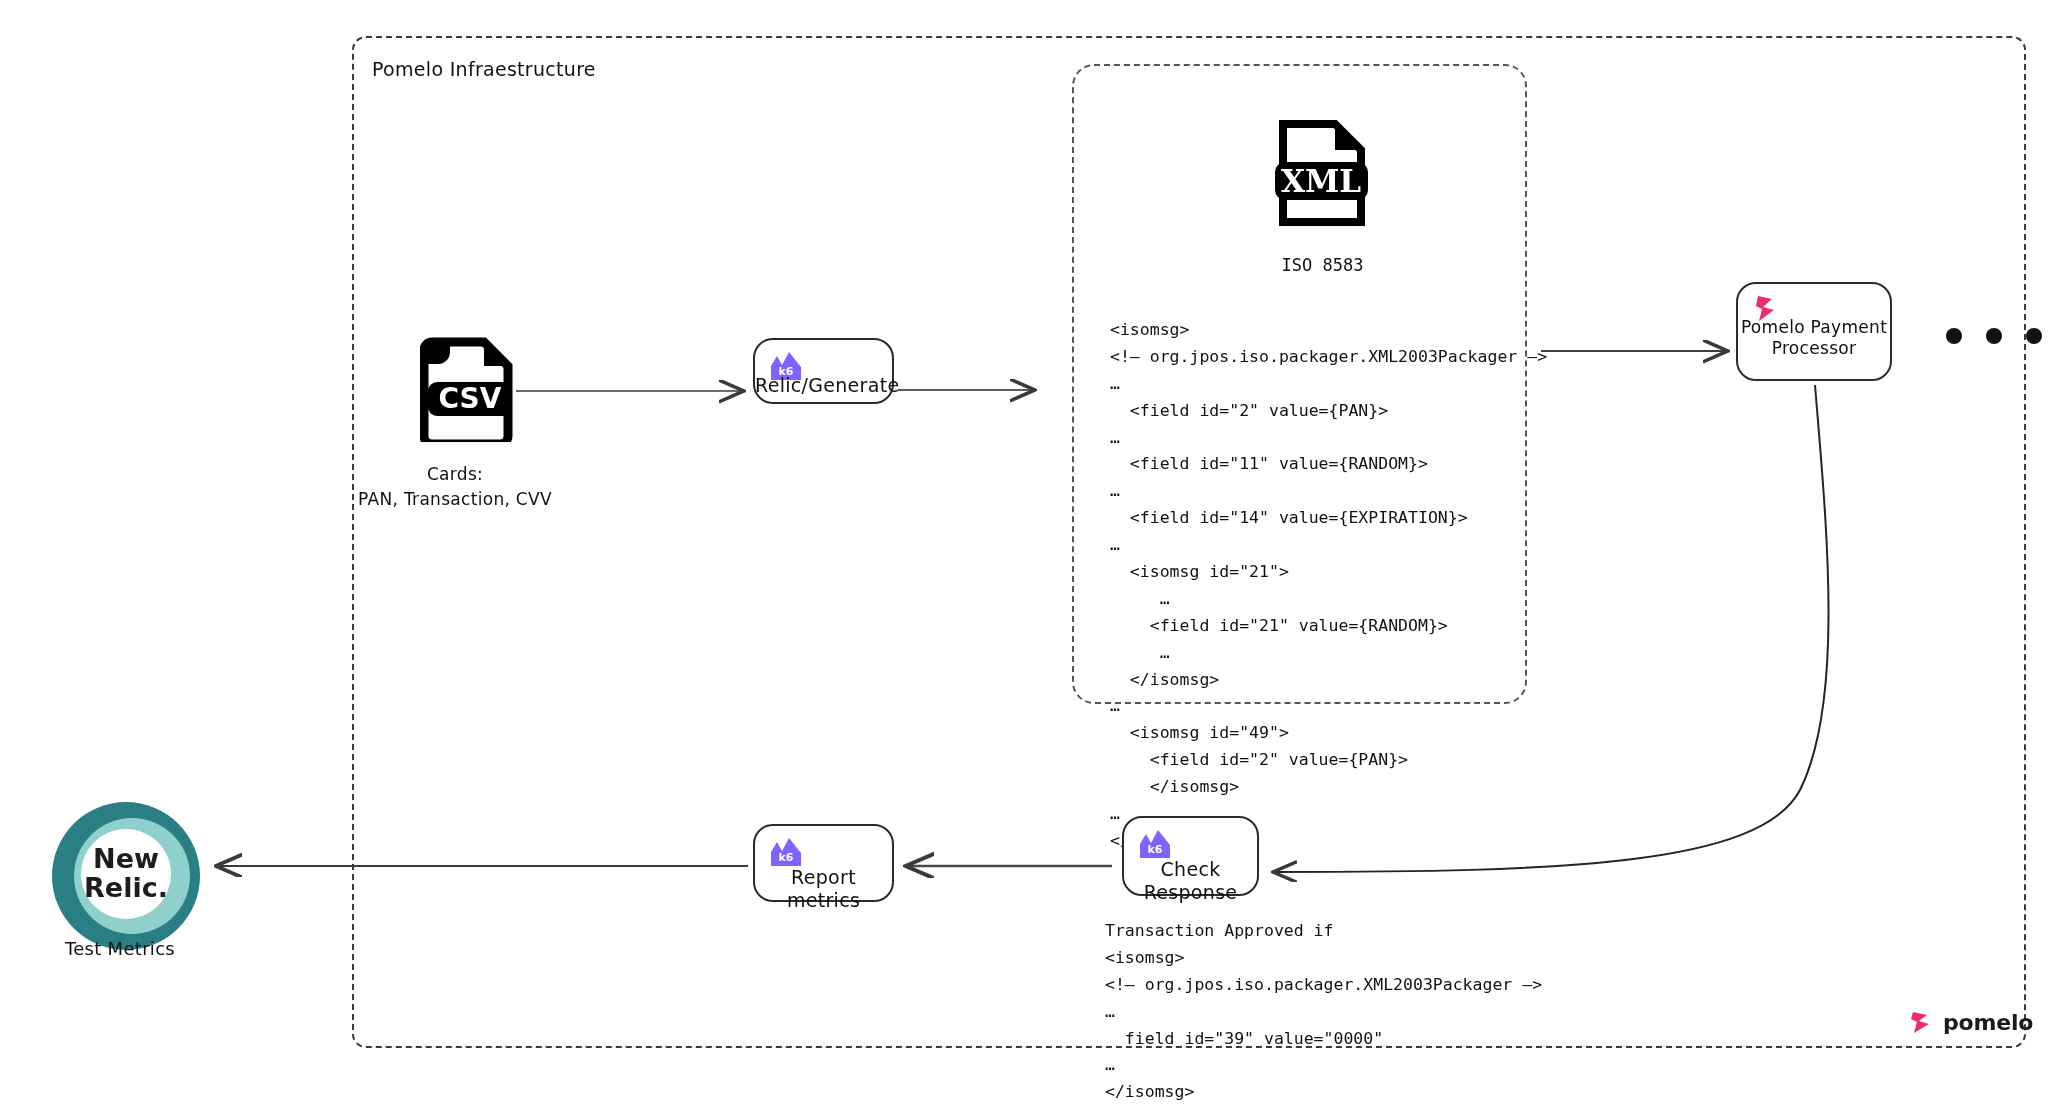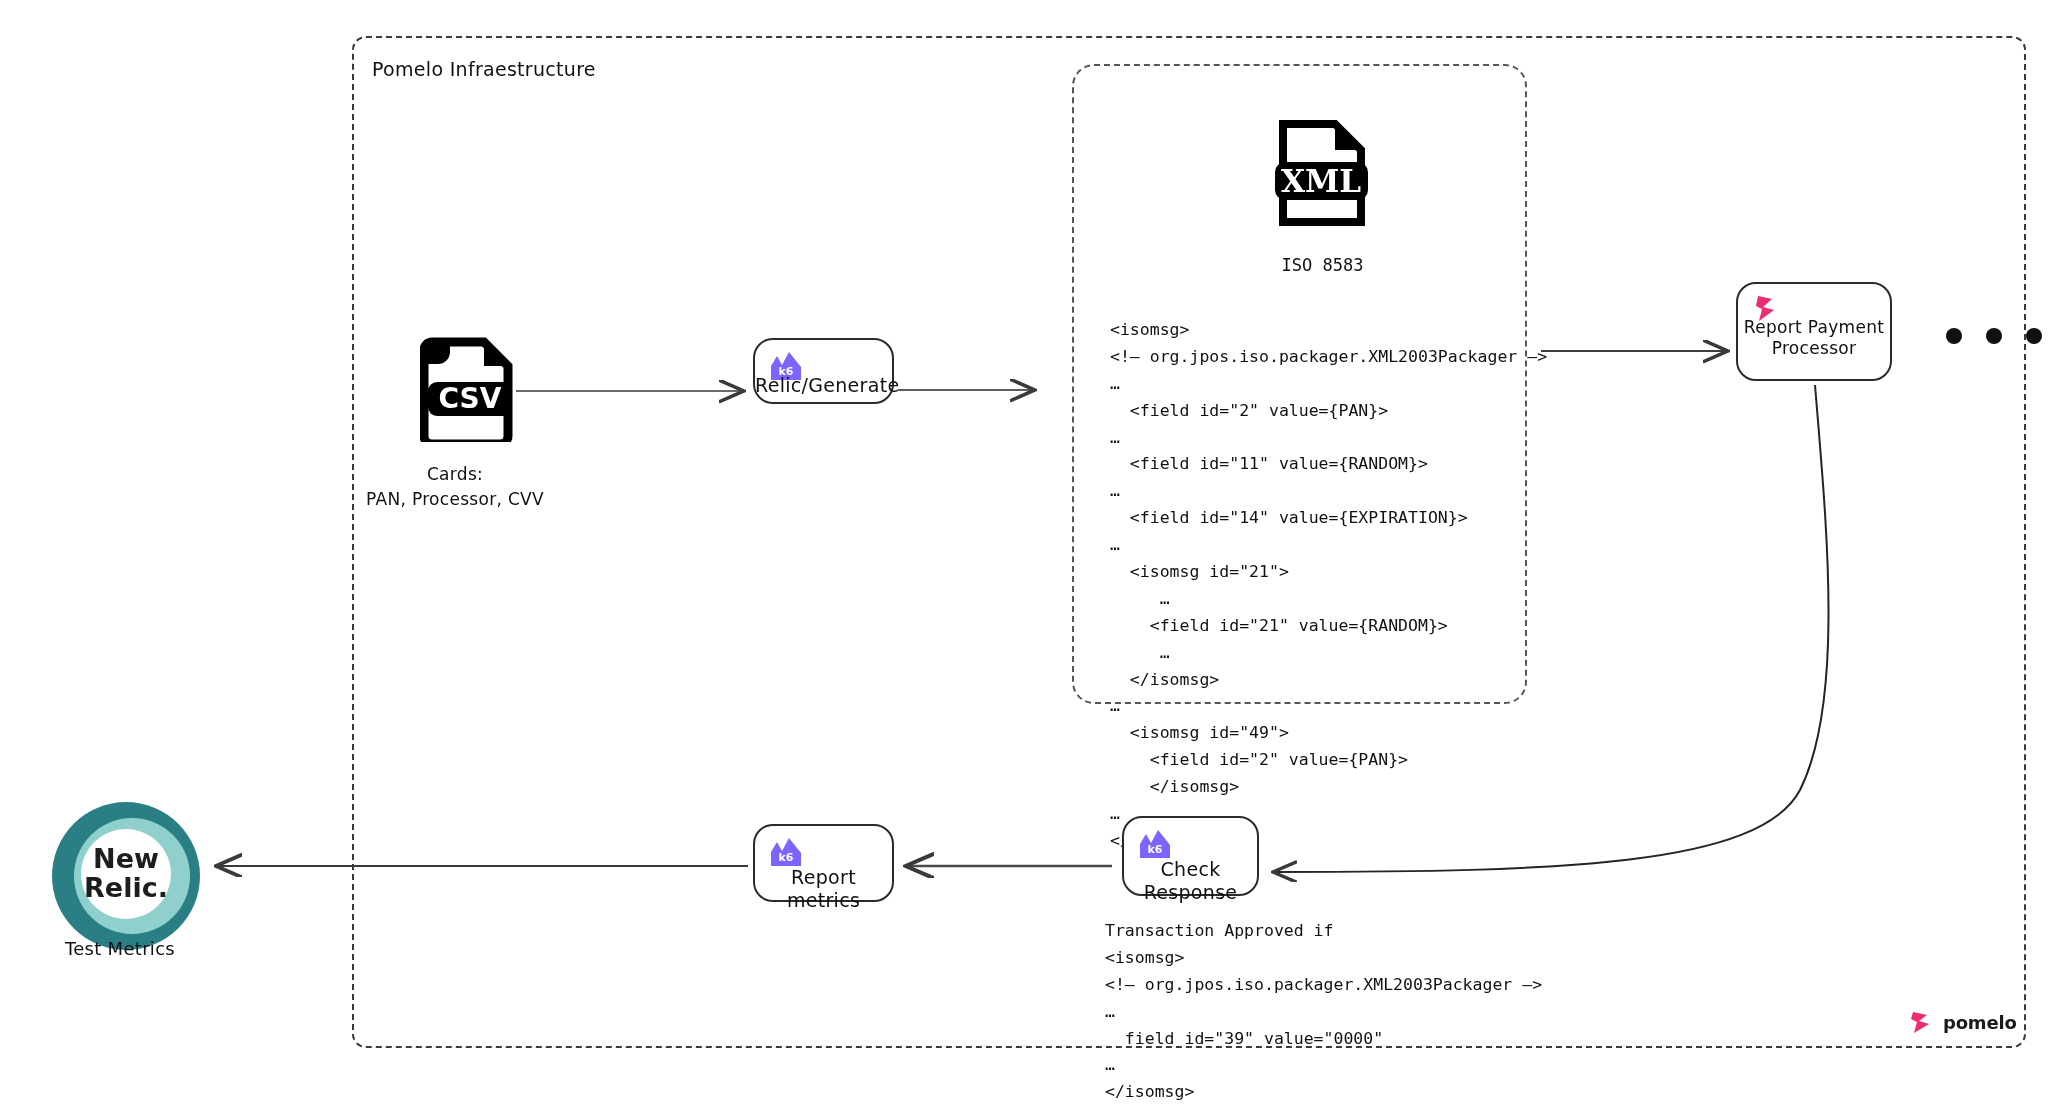--- a/index.html
+++ b/index.html
@@ -44,21 +44,21 @@
   
   #iso-code{left:1110px;top:317px;font-size:16.5px;line-height:1.63;white-space:pre;}
   #resp-code{left:1105px;top:918px;font-size:16.5px;line-height:1.63;white-space:pre;}
 
   
   #newrelic{left:50px;top:800px;width:152px;height:152px;}
   #nr-caption{left:20px;top:938px;width:200px;text-align:center;font-size:18px;}
 
   
   #watermark{left:1910px;top:1009px;display:flex;align-items:center;gap:7px;}
-  #watermark .wm-text{font-size:18px;font-weight:700;color:#1b1b1b;
+  #watermark .wm-text{font-size:22px;font-weight:700;color:#1b1b1b;
                       font-family:"DejaVu Sans",sans-serif;letter-spacing:-.2px;}
 
   
   #dots{left:1946px;top:326px;width:100px;height:20px;}
 </style>
 </head>
 <body>
 
 <svg id="canvas" viewBox="0 0 2065 1108" xmlns="http://www.w3.org/2000/svg">
   <defs>
@@ -92,21 +92,21 @@
   <svg viewBox="0 0 100 108" width="100" height="108" xmlns="http://www.w3.org/2000/svg">
     <path d="M12,8 h52 l24,24 v70 a8,8 0 0 1 -8,8 h-68 a8,8 0 0 1 -8,-8 v-86 a8,8 0 0 1 8,-8 z" fill="none" stroke="#000" stroke-width="9"></path>
     <path d="M64,8 L88,32 L64,32 z" fill="#000"></path>
     <path d="M12,8 h18 v10 a12,12 0 0 1 -12,12 h-18 v-14 a8,8 0 0 1 8,-8 z" fill="#000" transform="translate(0,0)"></path>
     <rect x="8" y="48" width="84" height="34" rx="9" fill="#000"></rect>
     <text x="50" y="74" text-anchor="middle" fill="#fff" font-family="DejaVu Sans, sans-serif" font-size="28" font-weight="700">CSV</text>
   </svg>
 </div>
 <div class="abs hand" id="csv-caption">
   <div>Cards:</div>
-  <div>PAN, Processor, CVV</div>
+  <div>PAN, Transaction, CVV</div>
 </div>
 
 <div class="abs node" id="node-read">
   <div class="k6">
     <svg viewBox="0 0 34 30" width="34" height="30" xmlns="http://www.w3.org/2000/svg">
       <path d="M2,30 L2,16 L8,6 L13,15 L20,2 L32,17 L32,30 z" fill="#7d64ff"></path>
       <text x="17" y="25" text-anchor="middle" fill="#fff" font-family="DejaVu Sans, sans-serif" font-size="11" font-weight="700">k6</text>
     </svg>
   </div>
   <div class="node-label hand">Relic/Generate</div>
@@ -143,21 +143,21 @@
 …
 &lt;/isomsg&gt;</div>
 
 <div class="abs node" id="node-pomelo">
   <div class="pomelo-mark">
     <svg viewBox="0 0 26 30" width="26" height="30" xmlns="http://www.w3.org/2000/svg">
       <path d="M4,2 L18,5 L9,13 L20,16 L5,27 L8,15 L2,12 z" fill="#ef2b72"></path>
     </svg>
   </div>
   <div class="node-label hand">
-    <div>Report Payment</div>
+    <div>Pomelo Payment</div>
     <div>Processor</div>
   </div>
 </div>
 
 <div class="abs" id="dots">
   <svg viewBox="0 0 100 20" width="100" height="20" xmlns="http://www.w3.org/2000/svg">
     <circle cx="8" cy="10" r="8" fill="#111"></circle>
     <circle cx="48" cy="10" r="8" fill="#111"></circle>
     <circle cx="88" cy="10" r="8" fill="#111"></circle>
   </svg>

